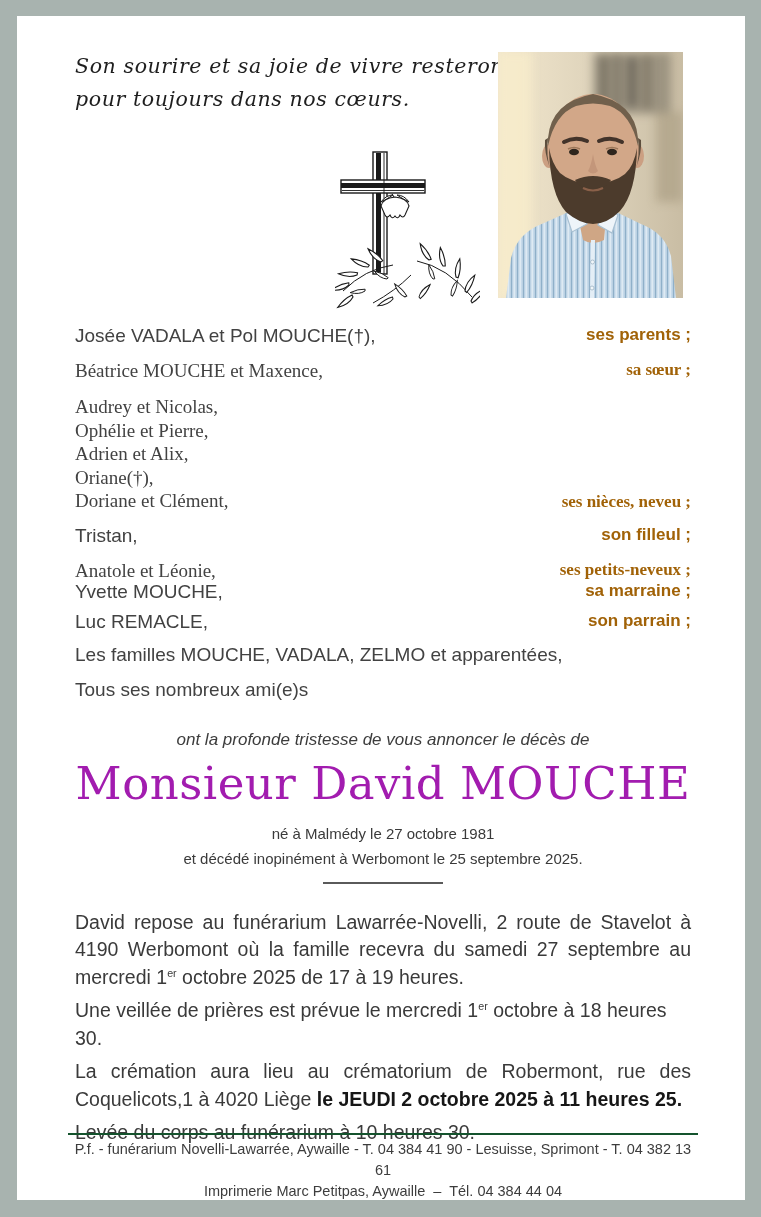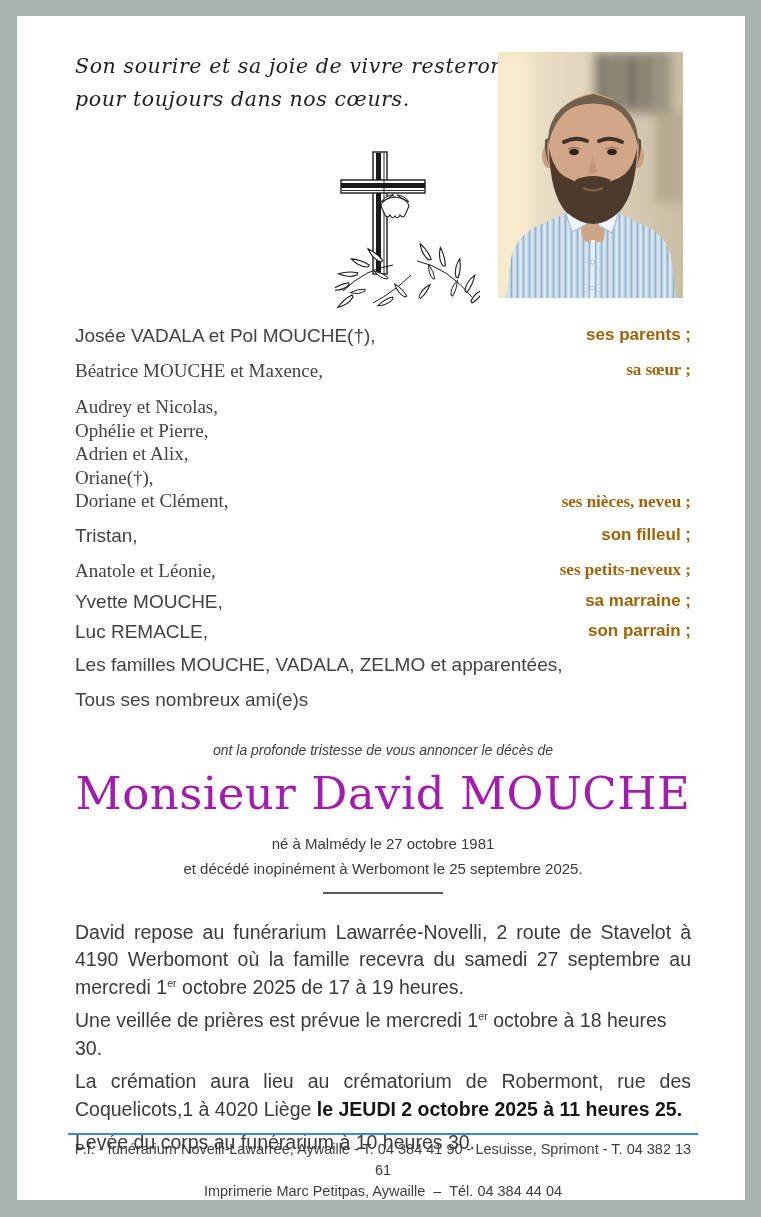--- a/index.html
+++ b/index.html
@@ -27,45 +27,45 @@
   .photo{position:absolute;left:423px;top:36px;width:185px;height:246px;}
   .cross{position:absolute;left:260px;top:133px;width:145px;height:162px;}
   
   .row{display:flex;justify-content:space-between;align-items:flex-end;line-height:20px;}
   .row .names{color:#424242;}
   .row .relation{
     font-weight:700;font-size:17px;color:#a16207;white-space:nowrap;margin-bottom:1px;
   }
   .group-lines div{line-height:23.5px;}
   .mt16{margin-top:16px;} .mt14{margin-top:14px;font-family:Liberation Serif, serif;} .mt13{margin-top:13px;}
-  .mt12{margin-top:12px;} .mt10{margin-top:10px;} .mt9{margin-top:9px;} .mt15{margin-top:15px;}
+  .mt12{margin-top:12px;} .mt10{} .mt9{margin-top:9px;} .mt15{margin-top:15px;}
   
   .announcement{
     margin-top:28px;text-align:center;font-style:italic;
-    font-size:14px;color:#3c3c3c;line-height:24px;
+    font-size:17px;color:#3c3c3c;line-height:24px;
   }
   .deceased-name{
     margin-top:5px;text-align:center;
     font-family:"DejaVu Serif",serif;font-size:45px;line-height:54px;
     color:#a21caf;letter-spacing:0.5px;white-space:nowrap;
   }
   .dates{ text-align:center;font-size:15px;line-height:25px;color:#3a3a3a;margin-top:10px;}
   .divider{width:120px;height:0;border-top:2px solid #5a5a5a;margin:11px auto 0 auto;}
   
   .ceremony{margin-top:25px;}
   .ceremony p{
     margin:0 0 6px 0;font-size:19.5px;line-height:27.5px;color:#3a3a3a;
   }
   .ceremony p.just{text-align:justify;}
   .ceremony sup{font-size:0.55em;line-height:0;}
   .ceremony strong{font-weight:700;color:#161616;}
   
   .footer{
     position:absolute;left:51px;right:47px;top:1117px;
-    border-top:2px solid #3b82f6;
+    border-top:2px solid #14532d;
     text-align:center;font-size:14.5px;line-height:21px;color:#3d3d3d;
     padding-top:4px;
   }
 </style>
 </head>
 <body>
 
 <div class="card">
   <div class="content">
 

